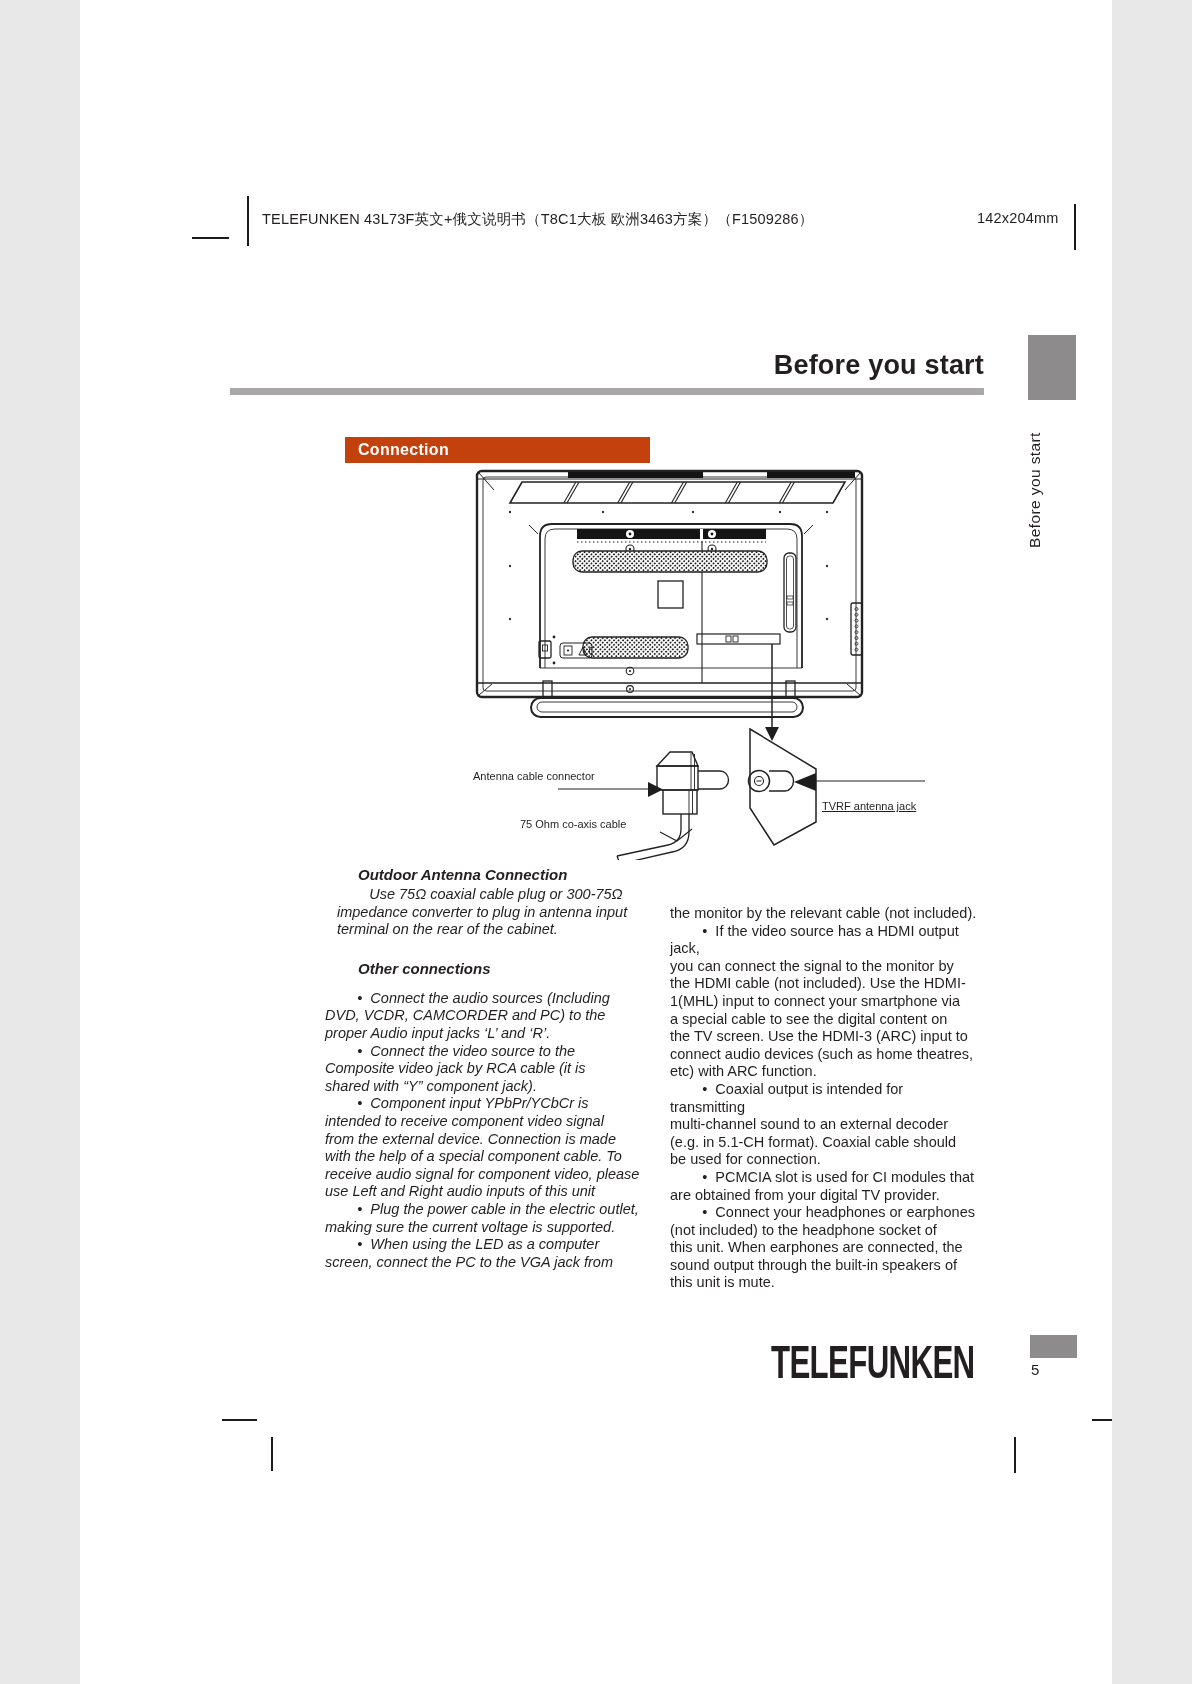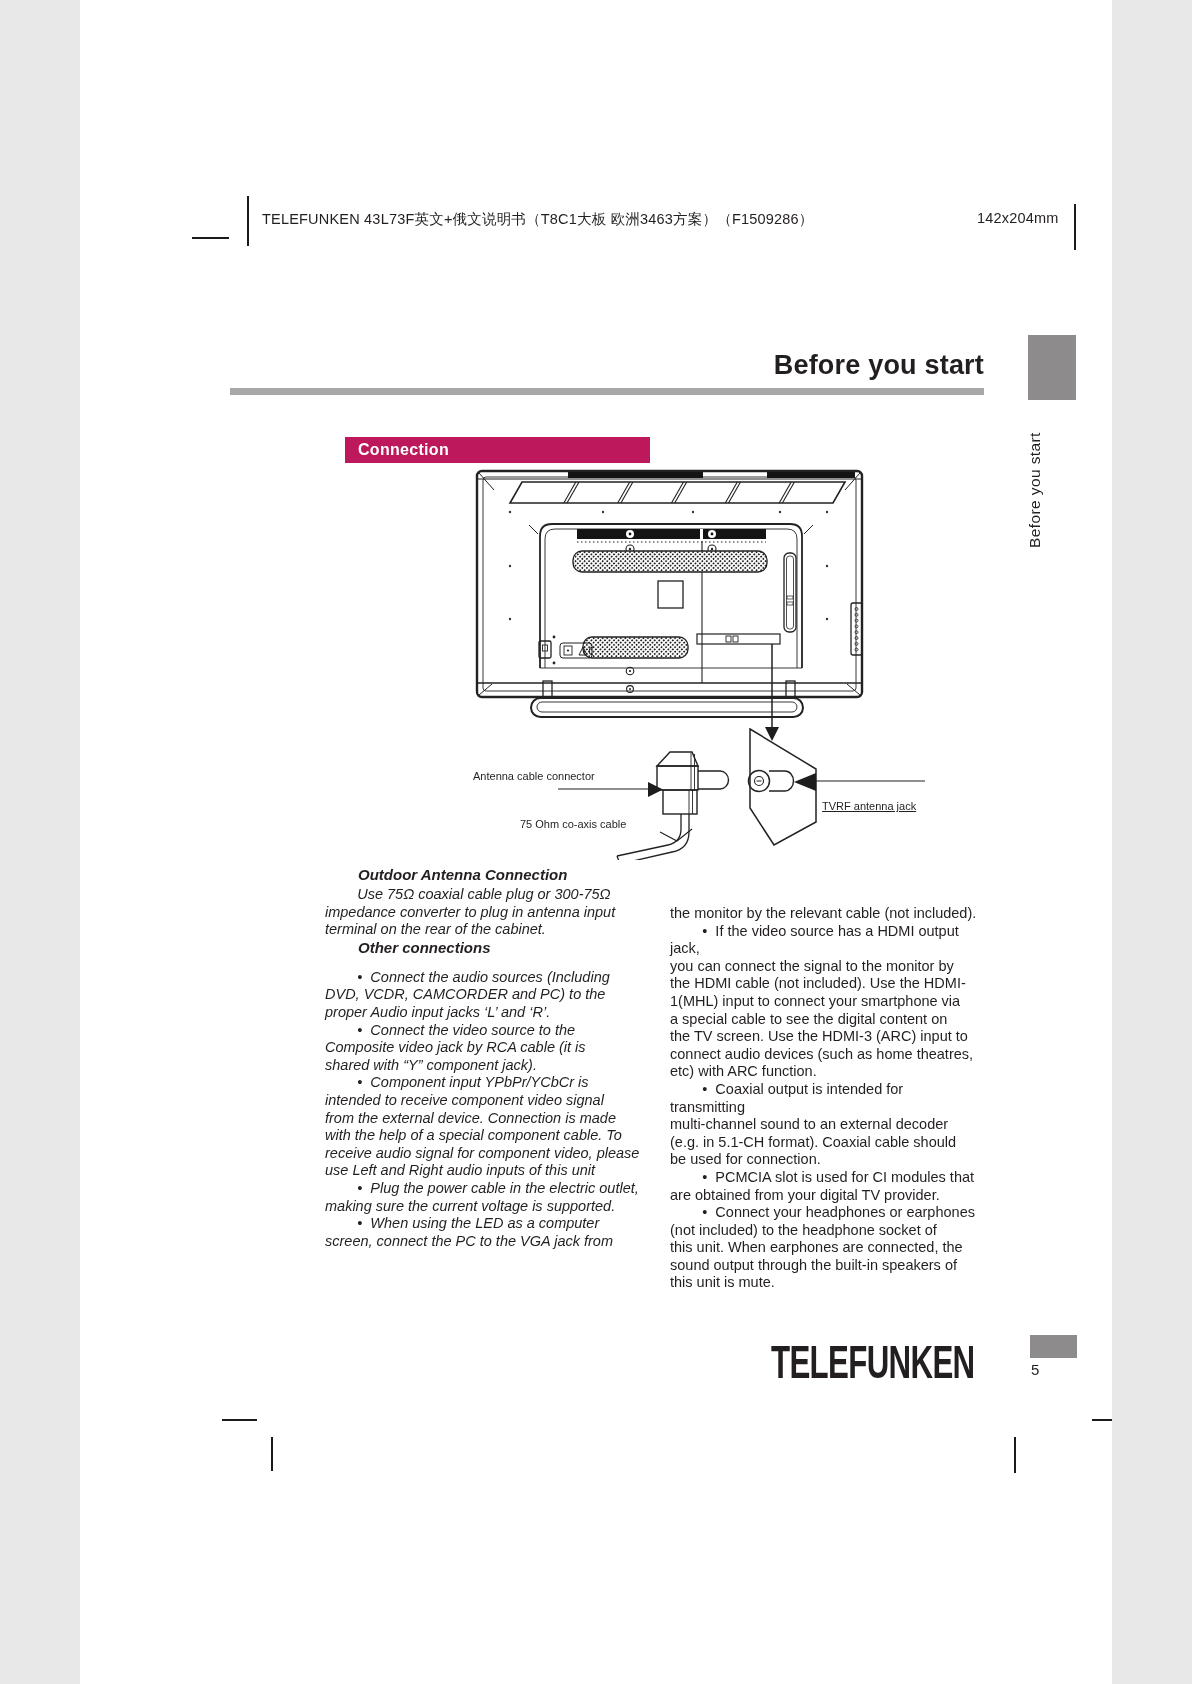--- a/index.html
+++ b/index.html
@@ -15,21 +15,21 @@
   .title{
     font-size:27px;font-weight:bold;text-align:right;letter-spacing:.2px;
     width:420px;line-height:27px;
   }
   .rule{background:#a9a7a8;}
   .tabbox{background:#8d8b8c;}
   .side-label{
     font-size:15.5px;letter-spacing:.4px;white-space:nowrap;
     transform:rotate(-90deg);transform-origin:0 0;
   }
-  .banner{background:#be185d;}
+  .banner{background:#c2410c;}
   .banner span{
     color:#ffffff;font-size:16px;font-weight:bold;line-height:26px;
     padding-left:13px;letter-spacing:.3px;display:inline-block;
   }
   .dlabel{font-size:11px;white-space:nowrap;}
   .col{font-size:14.5px;line-height:17.6px;}
   .col .h{font-size:15px;font-weight:bold;padding-left:33px;line-height:18px;white-space:nowrap;}
   .col .p{white-space:pre-wrap;margin:0;}
   .lines{white-space:pre-wrap;}
   .logo{
@@ -231,24 +231,24 @@
       <polygon points="568,782 583,789.5 568,797" fill="#1d1d1d"></polygon>
     </g>
   </svg>
 
   <div class="abs dlabel" style="left:393px;top:770px;">Antenna cable connector</div>
   <div class="abs dlabel" style="left:742px;top:800px;text-decoration:underline;">TVRF antenna jack</div>
   <div class="abs dlabel" style="left:432px;top:818px;margin-left:8px;">75 Ohm co-axis cable</div>
 
   <div class="abs col" style="left:245px;top:866px;width:345px;font-style:italic;">
     <div class="h">Outdoor Antenna Connection</div>
-    <div class="p lines" style="margin-top:2px;">        Use 75Ω coaxial cable plug or 300-75Ω
+    <div class="p lines" style="margin-top:2px;margin-left:12px;">        Use 75Ω coaxial cable plug or 300-75Ω
 impedance converter to plug in antenna input
 terminal on the rear of the cabinet.</div>
-    <div class="h" style="">Other connections</div>
+    <div class="h" style="margin-top:21px;">Other connections</div>
     <div class="p lines" style="margin-top:12px;">        •  Connect the audio sources (Including
 DVD, VCDR, CAMCORDER and PC) to the
 proper Audio input jacks ‘L’ and ‘R’.
         •  Connect the video source to the
 Composite video jack by RCA cable (it is
 shared with “Y” component jack).
         •  Component input YPbPr/YCbCr is
 intended to receive component video signal
 from the external device. Connection is made
 with the help of a special component cable. To

